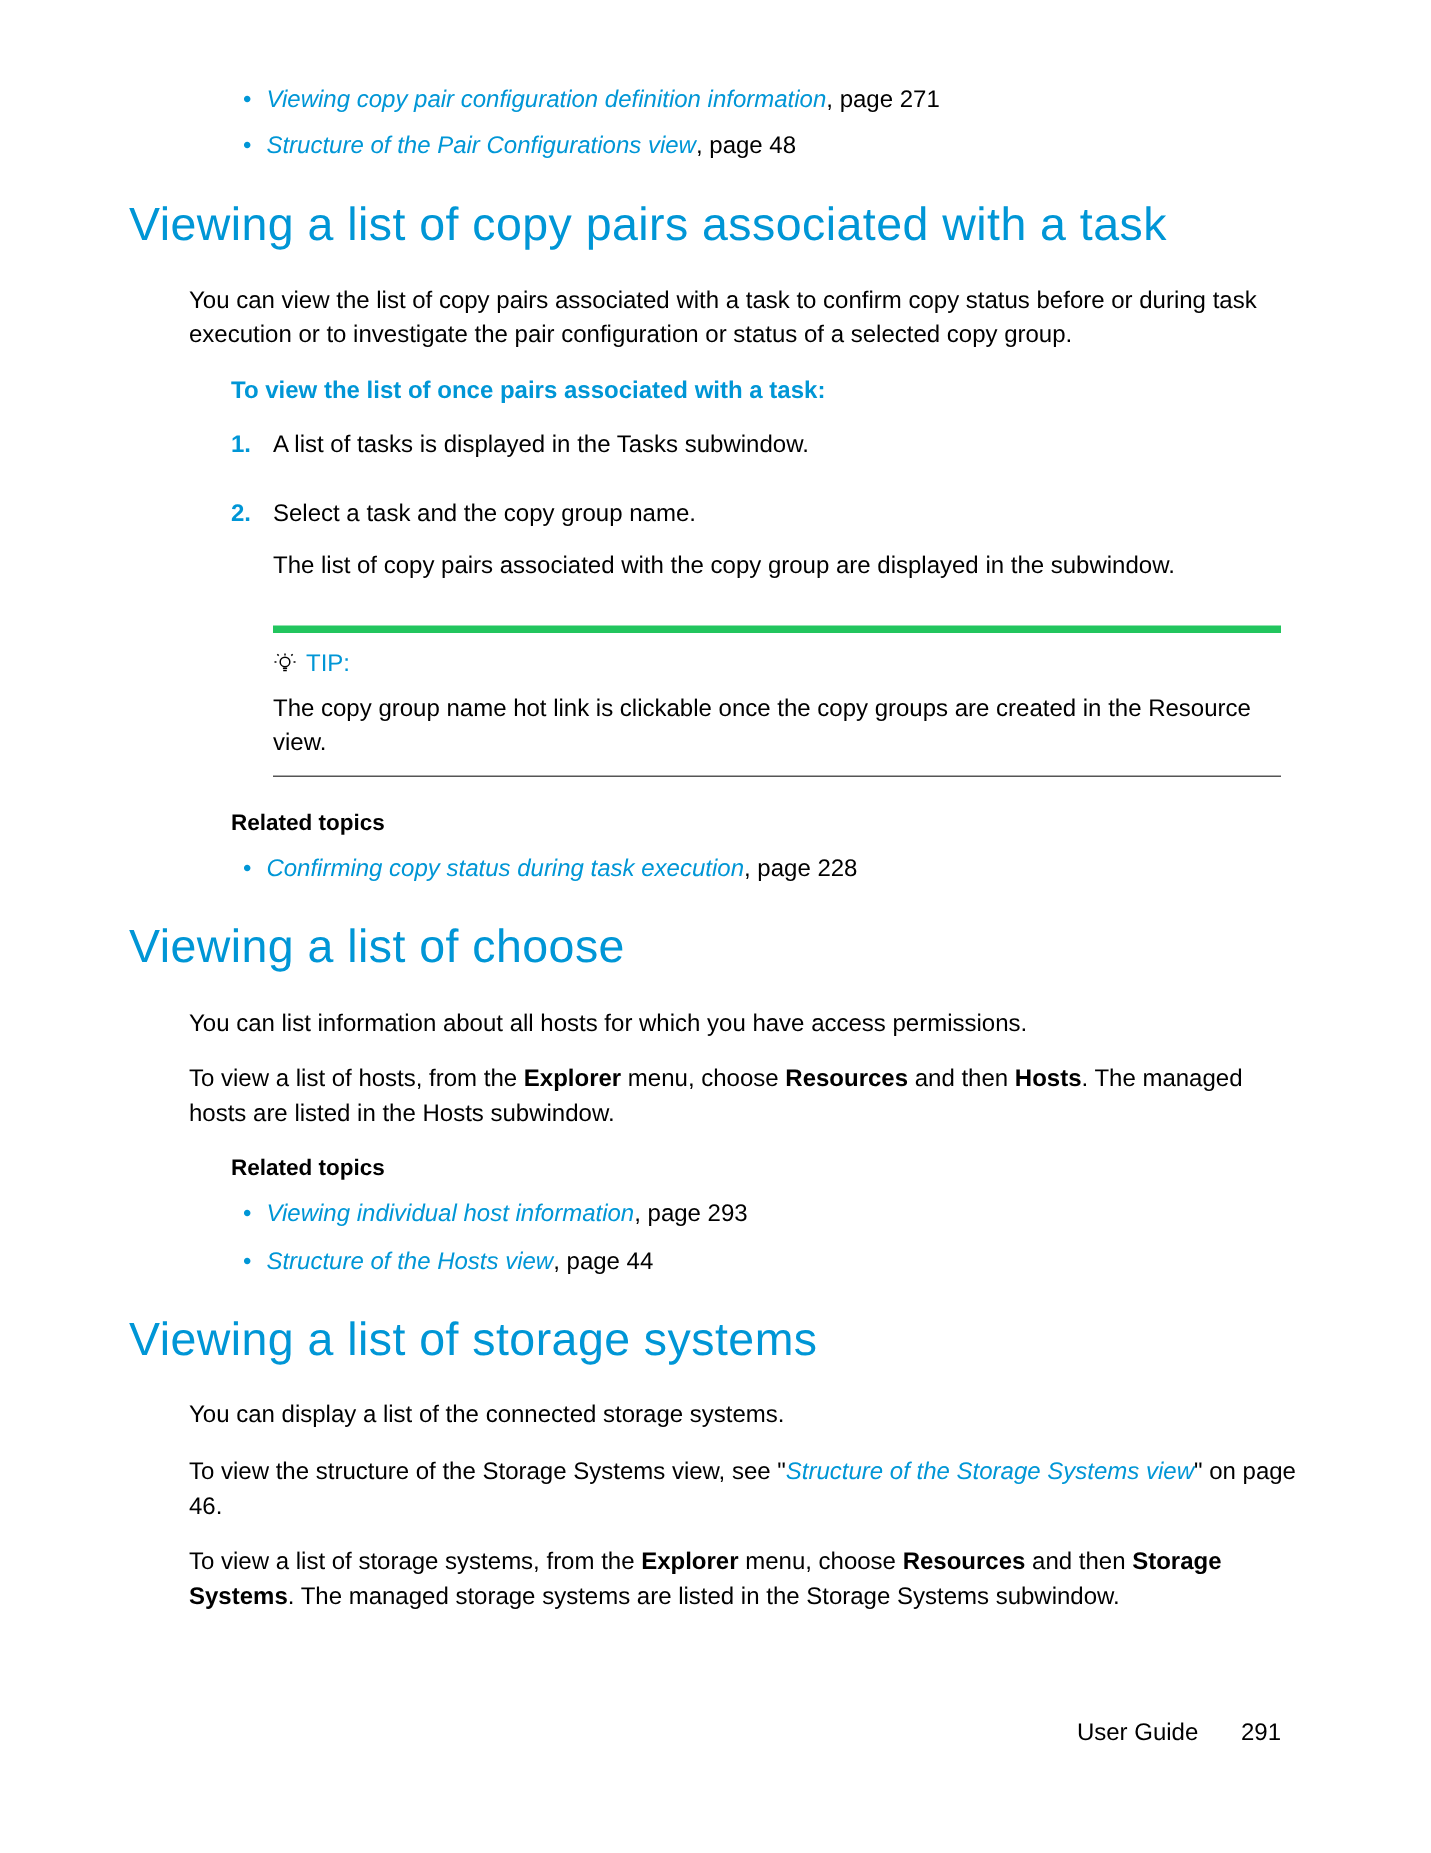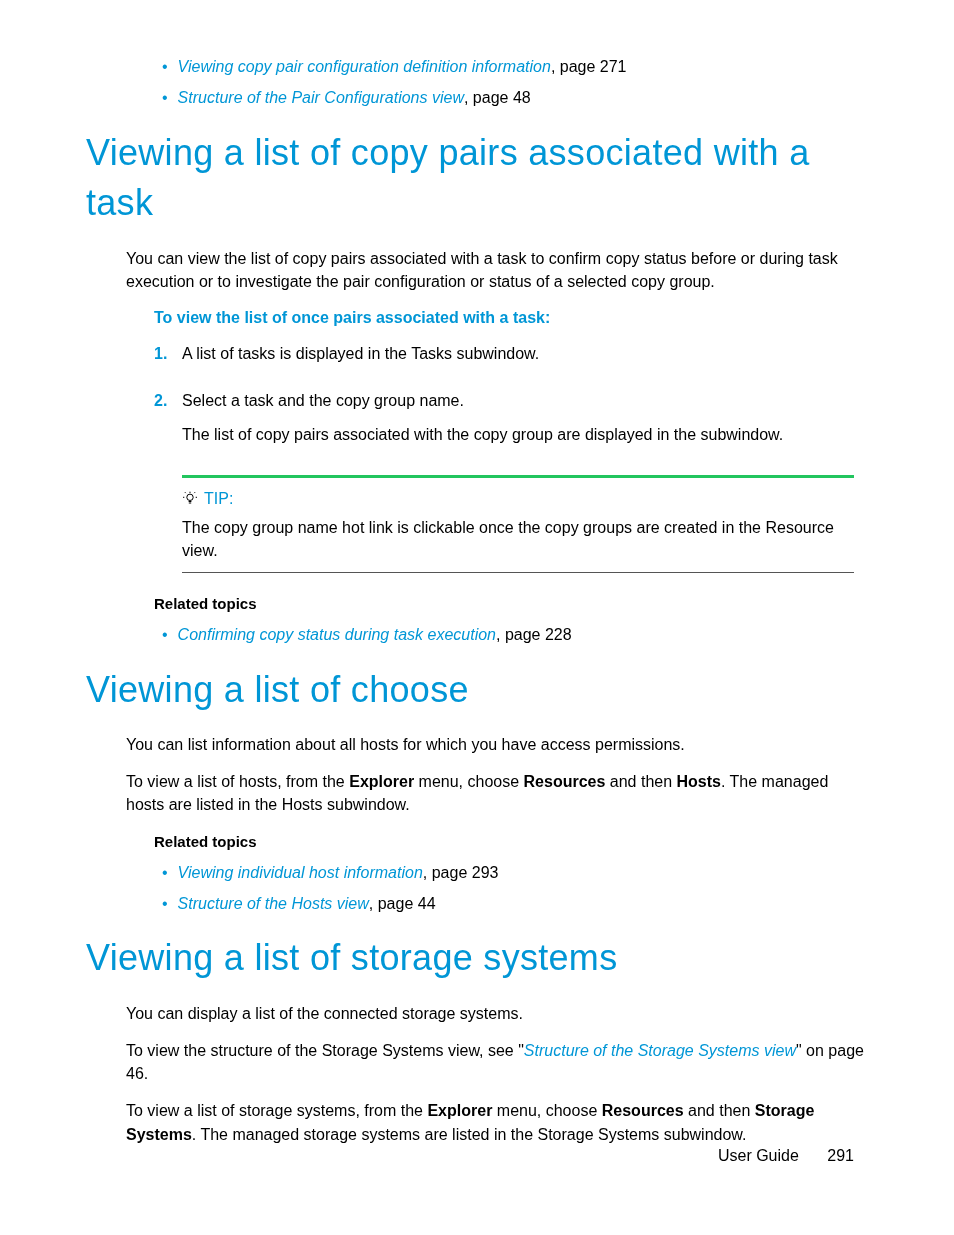--- a/index.html
+++ b/index.html
@@ -33,21 +33,21 @@
   }
   .link {
     color: #0096d6;
     text-decoration: none;
     font-style: italic;
   }
   h2.section-heading {
     font-family: "Helvetica Neue", Helvetica, Arial, sans-serif;
     font-weight: 300;
     color: #0096d6;
-    font-size: 36px;
+    font-size: 31px;
     margin-top: 18px;
     margin-bottom: 18px;
     letter-spacing: 0.3px;
   }
   .body-text {
     margin-left: 40px;
     margin-bottom: 14px;
     line-height: 1.45;
   }
   .procedure-title {
@@ -67,21 +67,21 @@
     font-weight: bold;
     min-width: 28px;
   }
   .ol-body {
     flex: 1;
   }
   .ol-body p { margin-bottom: 12px; }
   .tip-box {
     margin-left: 96px;
     margin-right: 14px;
-    border-top: 3px solid #22c55e;
+    border-top: 5px solid #22c55e;
     border-bottom: 1px solid #555;
     padding-top: 10px;
     padding-bottom: 10px;
     margin-bottom: 20px;
     margin-top: 16px;
   }
   .tip-head {
     display: flex;
     align-items: center;
     margin-bottom: 6px;

